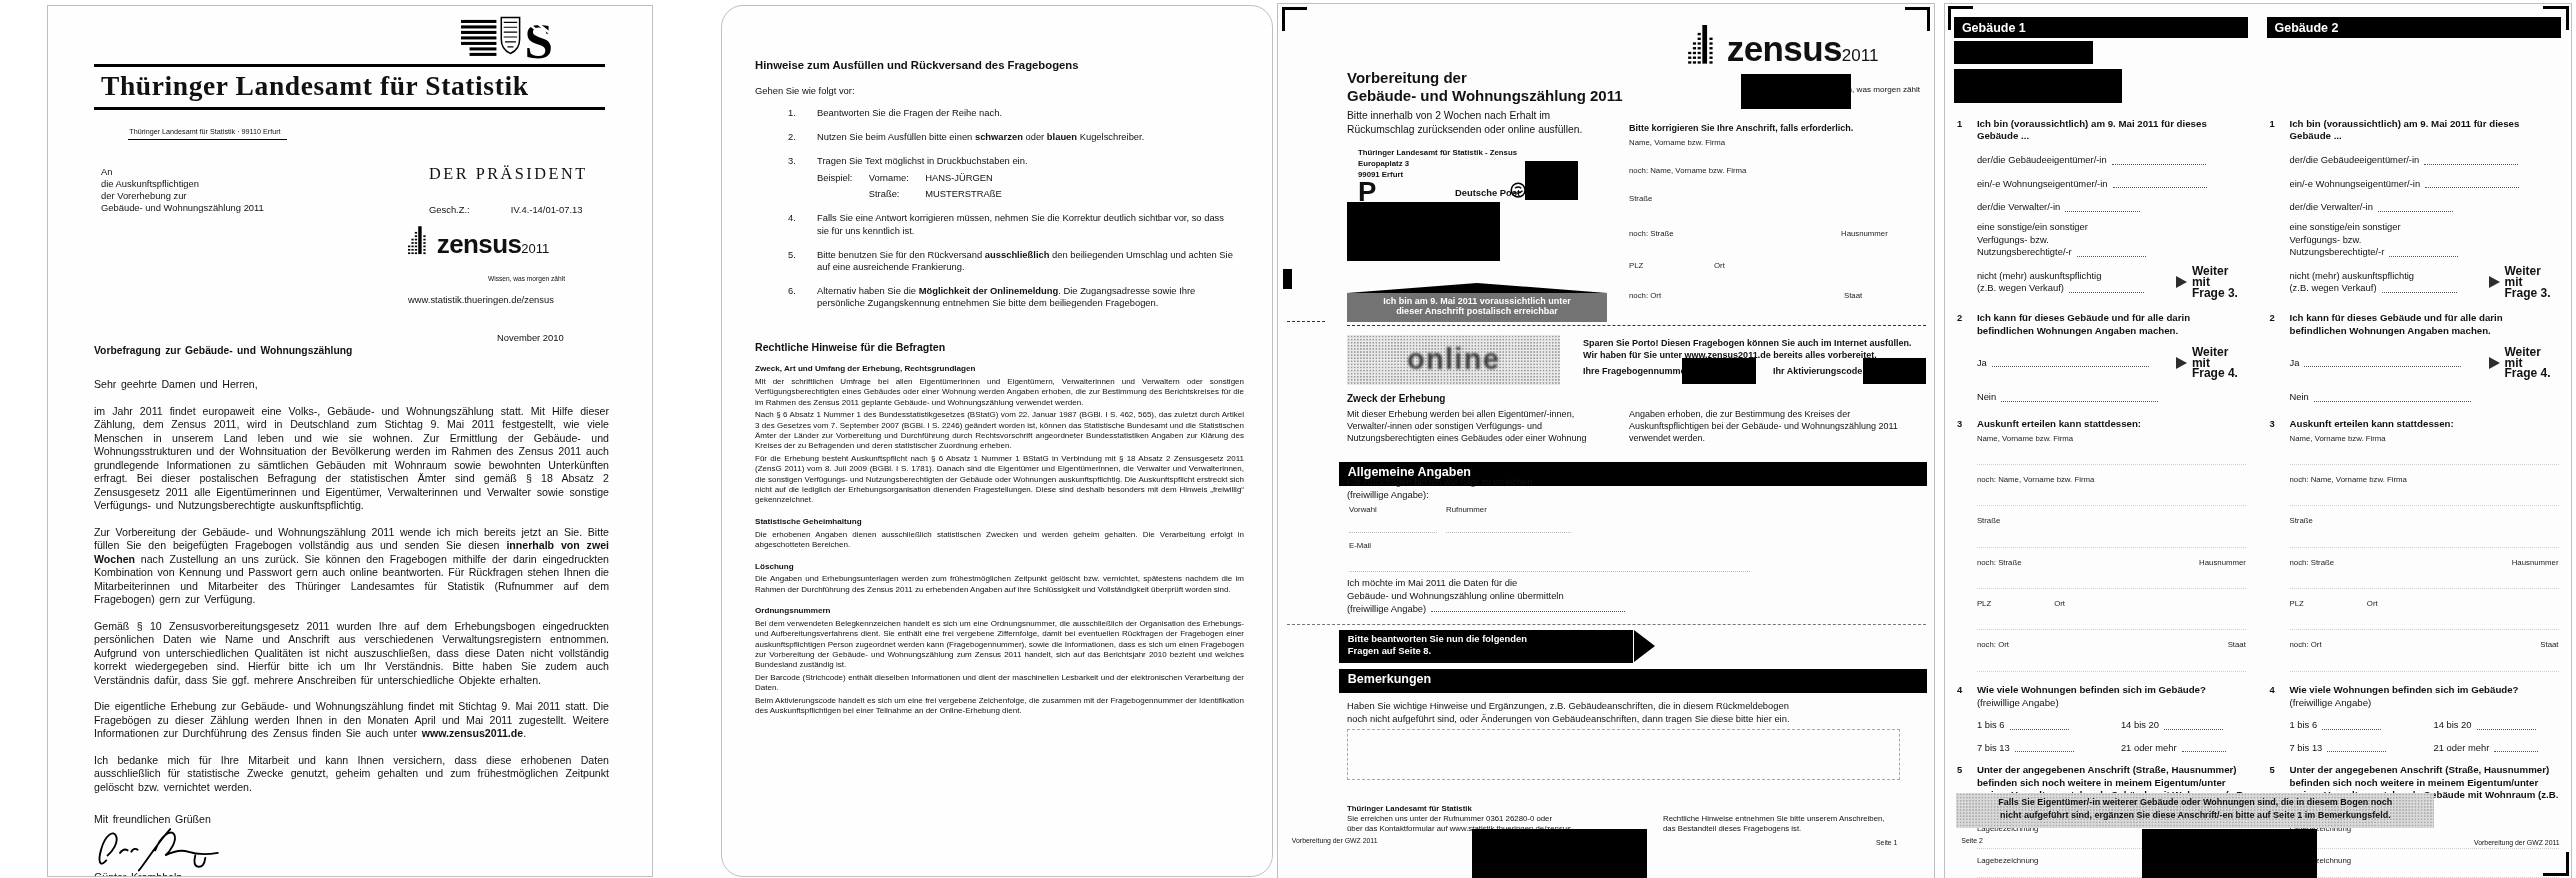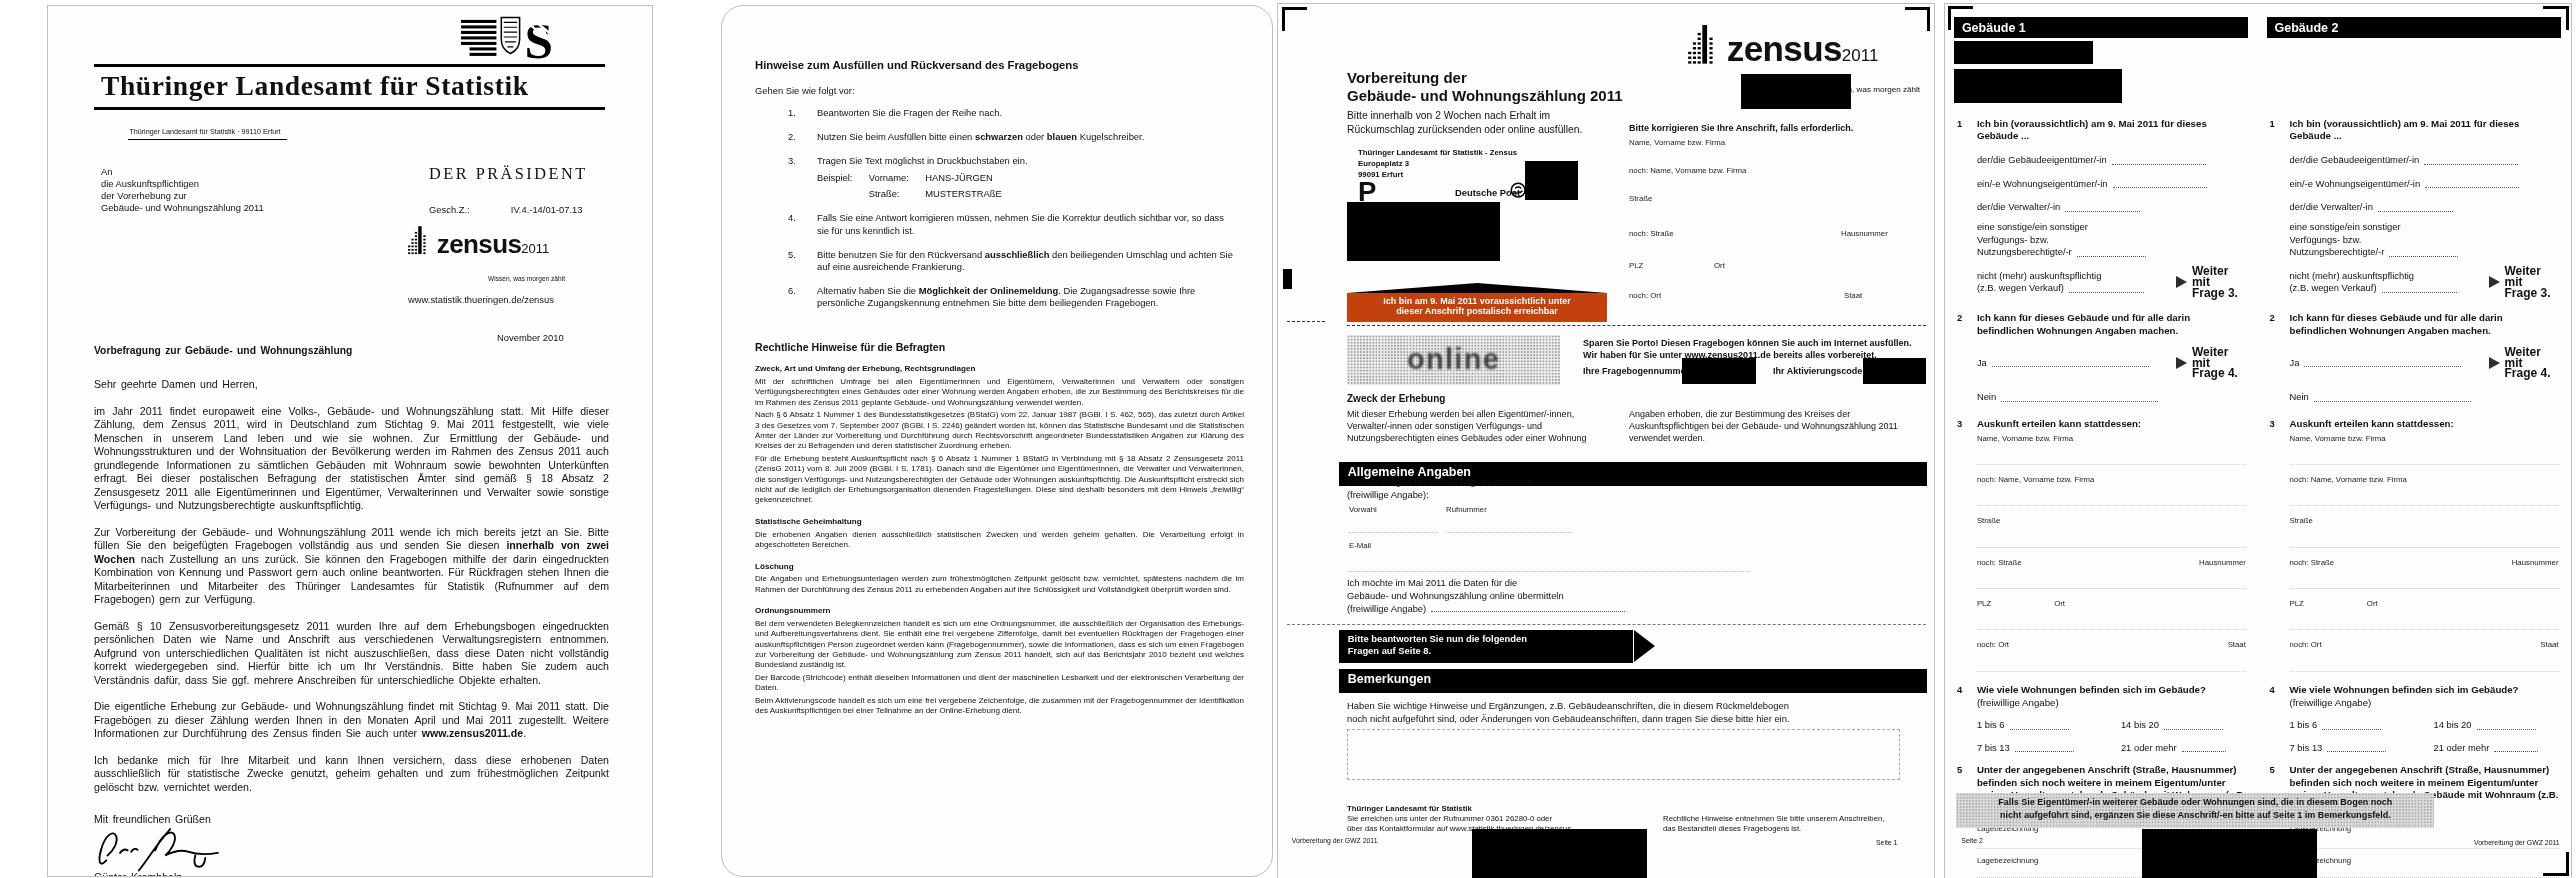--- a/index.html
+++ b/index.html
@@ -39,21 +39,21 @@
   .legal p{margin:2.5px 0 0 0;}
   .legalhead{font-size:8.1px;margin-top:11.3px;}
   
   #page3{left:1277px;top:2.5px;width:656px;height:875px;background:#fdfdfd;}
   .crn{position:absolute;width:22.5px;height:21px;}
   .crn-tl{border-top:3.8px solid #000;border-left:3.8px solid #000;}
   .crn-tr{border-top:3.8px solid #000;border-right:3.8px solid #000;}
   .crn-br{border-bottom:3.8px solid #000;border-right:3.8px solid #000;}
   .secbar{position:absolute;background:#000;color:#fff;font-weight:bold;font-size:12.5px;padding:3.8px 0 0 8.8px;box-sizing:border-box;}
   .flab{font-size:7.8px;color:#222;}
-  .banner{position:absolute;background:#c2410c;color:#fff;font-weight:bold;font-size:9px;text-align:center;line-height:10.6px;padding-top:3.1px;box-sizing:border-box;}
+  .banner{position:absolute;background:#737373;color:#fff;font-weight:bold;font-size:9px;text-align:center;line-height:10.6px;padding-top:3.1px;box-sizing:border-box;}
   .roof{position:absolute;width:0;height:0;border-left:130px solid transparent;border-right:130px solid transparent;border-bottom:10px solid #000;}
   .dashline{position:absolute;border-top:1.3px dashed #333;}
   .online-art{position:absolute;background-color:#e9e9e9;background-image:radial-gradient(#9a9a9a 0.8px, transparent 0.8px);background-size:3.1px 3.1px;display:flex;align-items:center;justify-content:center;}
   .online-word{font-size:29px;font-weight:bold;color:#3c3c3c;letter-spacing:1.3px;filter:blur(0.8px);}
   .arrowbanner{position:absolute;background:#000;color:#fff;font-weight:bold;font-size:9.4px;line-height:12px;padding:3.8px 0 0 8.8px;box-sizing:border-box;}
   .arrowtip{position:absolute;width:0;height:0;border-top:16.3px solid transparent;border-bottom:16.3px solid transparent;border-left:21px solid #000;}
   .bembox{position:absolute;border:0.6px dashed #a8a8a8;}
   .smfoot{font-size:7.8px;line-height:10px;}
   .tinyfoot{font-size:6.9px;}
   

